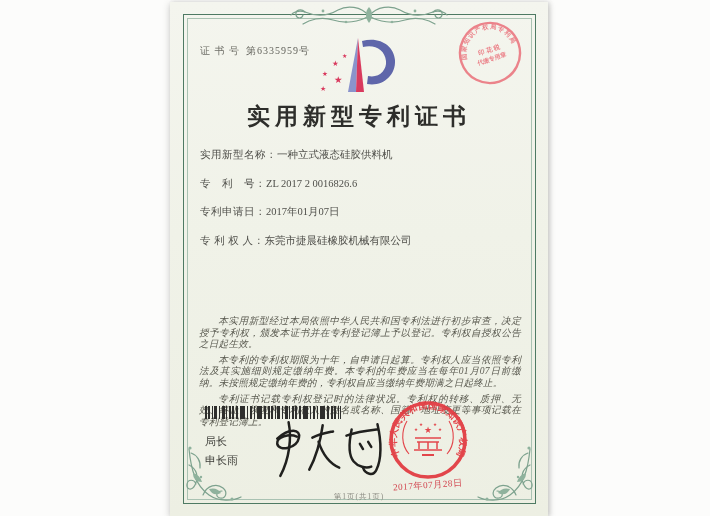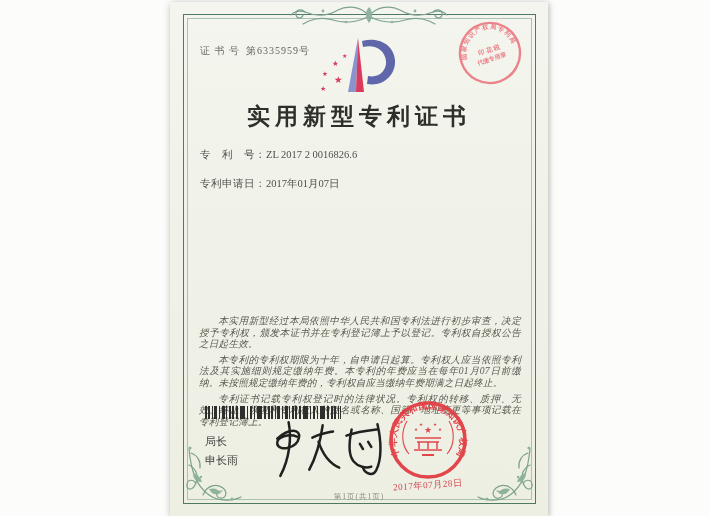--- a/index.html
+++ b/index.html
@@ -134,24 +134,30 @@
       <text x="16" y="30" font-size="7.5" fill="#d93a5e">★</text>
       <text x="6" y="40" font-size="6.5" fill="#d93a5e">★</text>
       <text x="18" y="47" font-size="9.5" fill="#d93a5e">★</text>
       <text x="4" y="55" font-size="7" fill="#d93a5e">★</text>
     </svg>
 
     <div class="title">实用新型专利证书</div>
 
     <div class="fields">
       <div class="field">
+        <span class="lbl">实用新型名称：</span><span class="val">一种立式液态硅胶供料机</span>
+      </div>
+      <div class="field">
         <span class="lbl">专　利　号：</span><span class="val">ZL 2017 2 0016826.6</span>
       </div>
       <div class="field">
         <span class="lbl">专利申请日：</span><span class="val">2017年01月07日</span>
+      </div>
+      <div class="field">
+        <span class="lbl">专 利 权 人：</span><span class="val">东莞市捷晨硅橡胶机械有限公司</span>
       </div>
     </div>
 
     <div class="paras">
       <p>本实用新型经过本局依照中华人民共和国专利法进行初步审查，决定授予专利权，颁发本证书并在专利登记簿上予以登记。专利权自授权公告之日起生效。</p>
       <p>本专利的专利权期限为十年，自申请日起算。专利权人应当依照专利法及其实施细则规定缴纳年费。本专利的年费应当在每年01月07日前缴纳。未按照规定缴纳年费的，专利权自应当缴纳年费期满之日起终止。</p>
       <p>专利证书记载专利权登记时的法律状况。专利权的转移、质押、无效、终止、恢复和专利权人的姓名或名称、国籍、地址变更等事项记载在专利登记簿上。</p>
     </div>
 
     <div class="barcode"></div>

